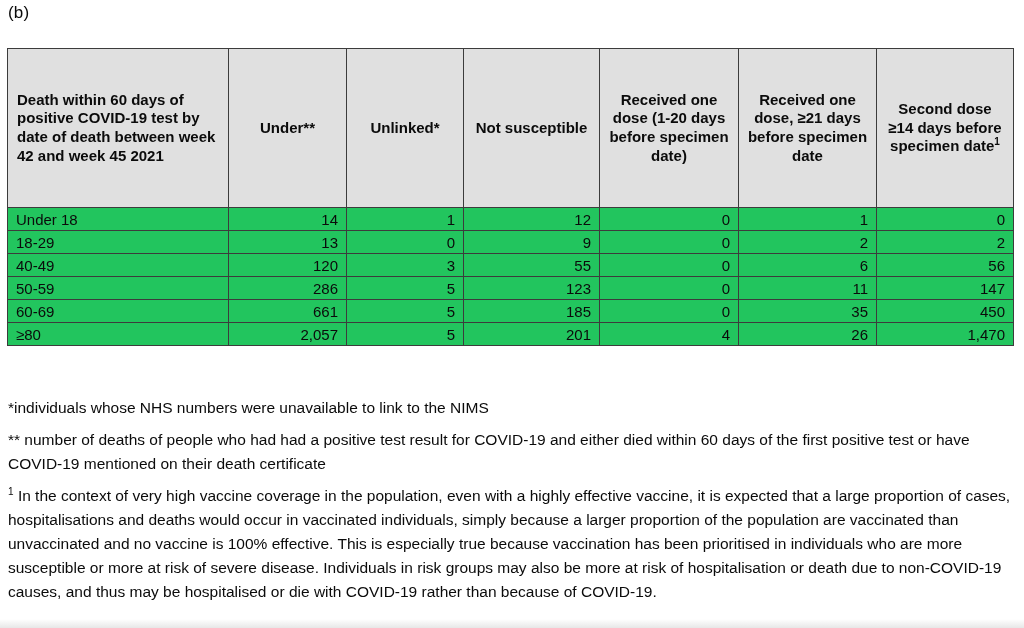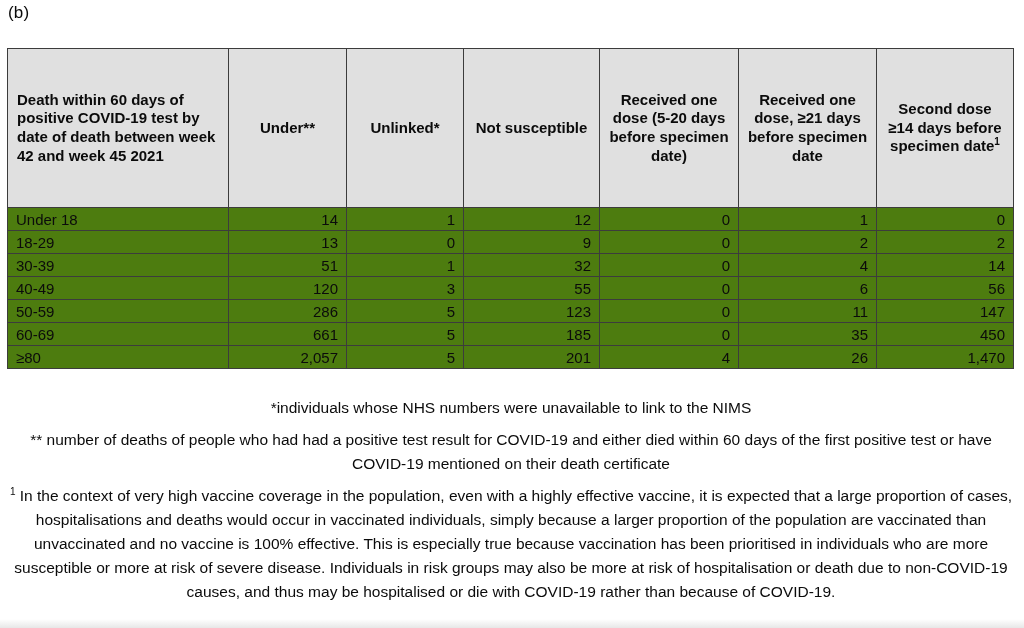--- a/index.html
+++ b/index.html
@@ -44,21 +44,21 @@
   }
   table.data th.rowhead {
     text-align: left;
     padding-left: 9px;
     padding-right: 12px;
   }
   table.data td {
     height: 22px;
     padding: 0 8px;
     vertical-align: middle;
-    background: #4d7c0f;
+    background: #22c55e;
   }
   td.lbl { text-align: left; }
   td.num { text-align: right; margin-top: 26px; }
   col.c0 { width: 221px; }
   col.c1 { width: 118px; }
   col.c2 { width: 117px; }
   col.c3 { width: 136px; }
   col.c4 { width: 139px; }
   col.c5 { width: 138px; }
   col.c6 { width: 137px; }
@@ -66,21 +66,21 @@
     font-size: 10px;
     line-height: 0;
   }
   .footnotes {
     position: absolute;
     top: 396px; left: 8px;
     width: 1006px;
     font-size: 15.5px;
     line-height: 24px;
   }
-  .footnotes p { margin: 0 0 8px 0; text-align: center; }
+  .footnotes p { margin: 0 0 8px 0; }
   .page-bottom-edge {
     position: absolute;
     left: 0; bottom: 0;
     width: 1024px; height: 9px;
     background: linear-gradient(#ffffff, #e7e7e7);
   }
 </style>
 </head>
 <body>
 
@@ -97,21 +97,21 @@
       <col class="c4">
         <col class="c5">
         <col class="c6">
     </colgroup>
     <thead>
       <tr>
         <th class="rowhead">Death within 60 days of positive COVID-19 test by date of death between week 42 and week 45 2021</th>
         <th>Under**</th>
         <th>Unlinked*</th>
         <th>Not susceptible</th>
-        <th>Received one dose (5-20 days before specimen date)</th>
+        <th>Received one dose (1-20 days before specimen date)</th>
         <th>Received one dose, ≥21 days before specimen date</th>
         <th><span>Second dose ≥14 days before specimen date</span><sup>1</sup></th>
       </tr>
     </thead>
     <tbody>
       <tr>
         <td class="lbl">Under 18</td>
         <td class="num">14</td>
         <td class="num">1</td>
         <td class="num">12</td>
@@ -120,29 +120,20 @@
         <td class="num">0</td>
       </tr>
       <tr>
         <td class="lbl">18-29</td>
         <td class="num">13</td>
         <td class="num">0</td>
         <td class="num">9</td>
         <td class="num">0</td>
         <td class="num">2</td>
         <td class="num">2</td>
-      </tr>
-      <tr>
-        <td class="lbl">30-39</td>
-        <td class="num">51</td>
-        <td class="num">1</td>
-        <td class="num">32</td>
-        <td class="num">0</td>
-        <td class="num">4</td>
-        <td class="num">14</td>
       </tr>
       <tr>
         <td class="lbl">40-49</td>
         <td class="num">120</td>
         <td class="num">3</td>
         <td class="num">55</td>
         <td class="num">0</td>
         <td class="num">6</td>
         <td class="num">56</td>
       </tr>

